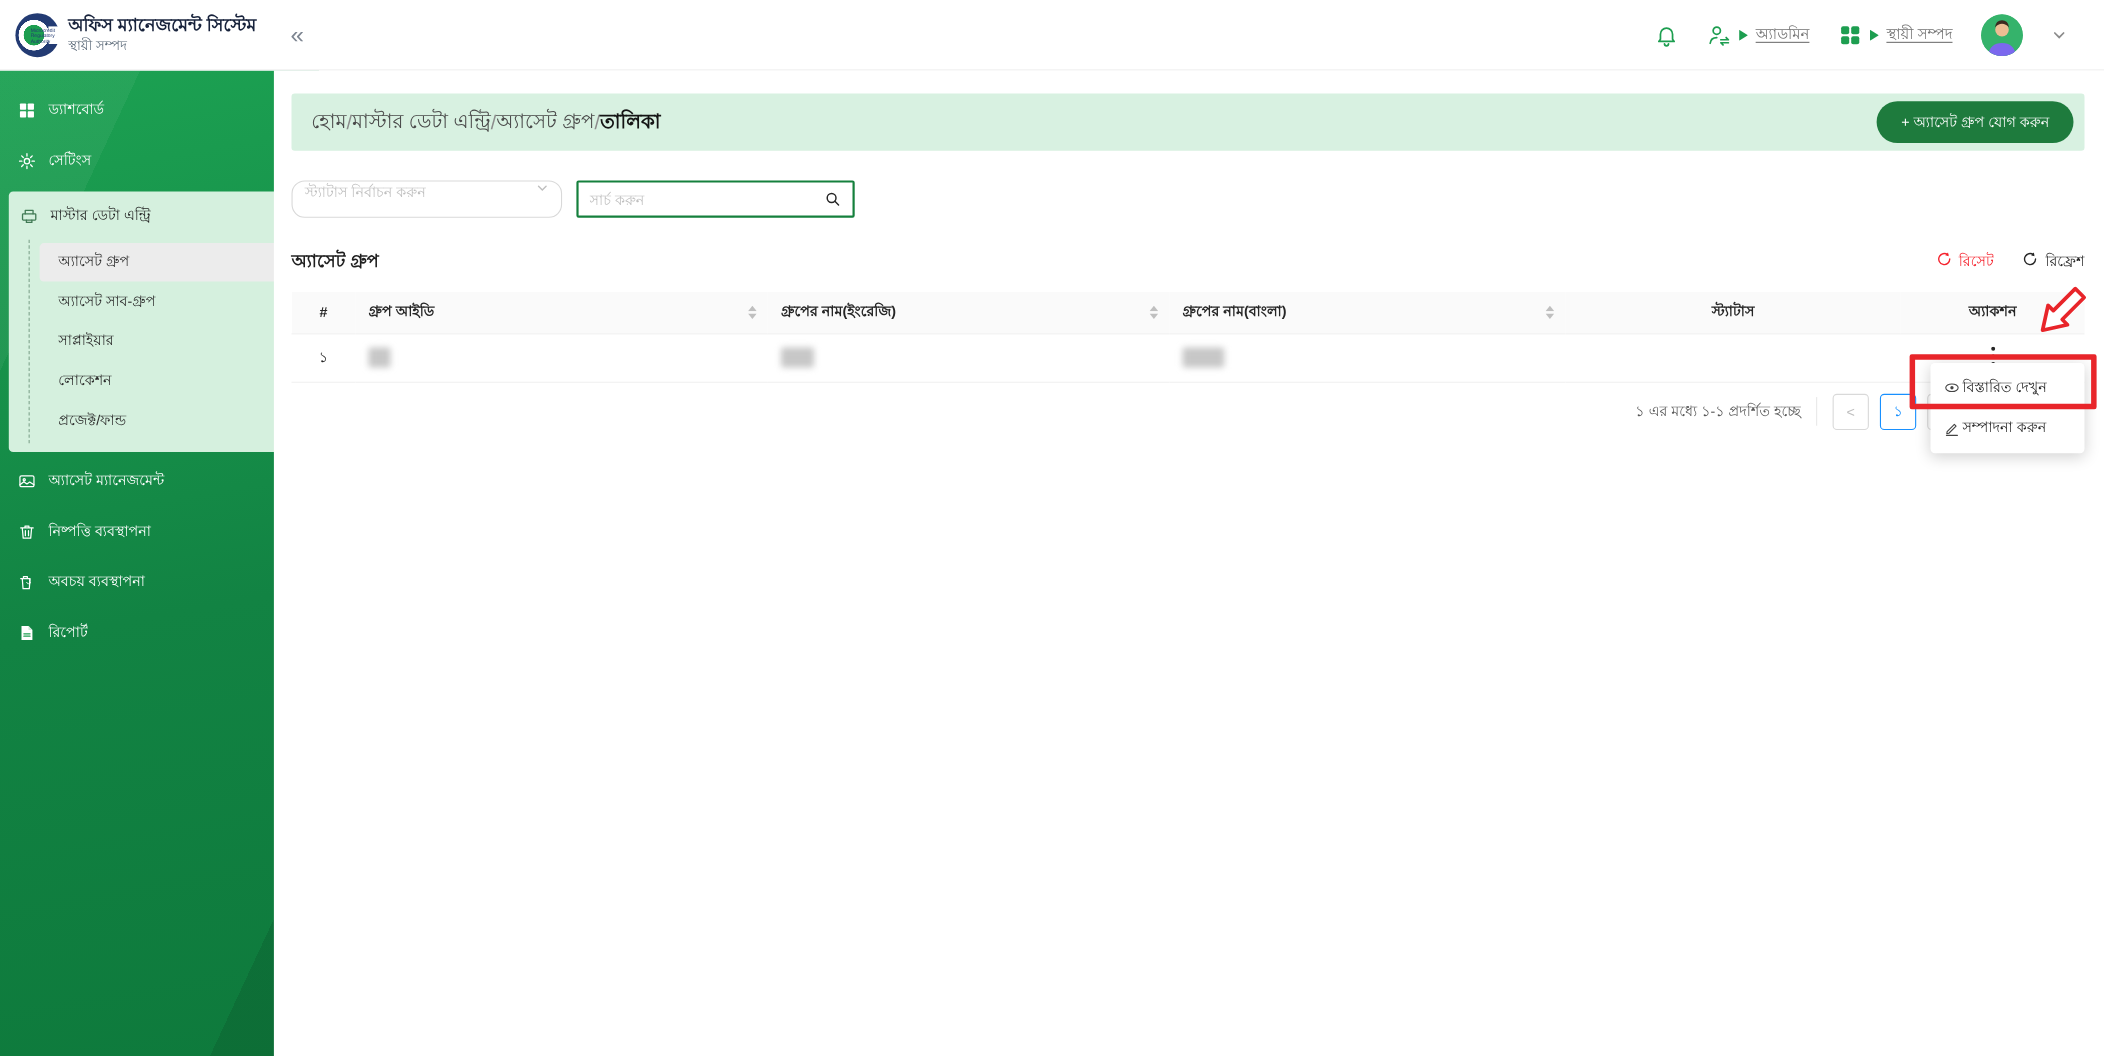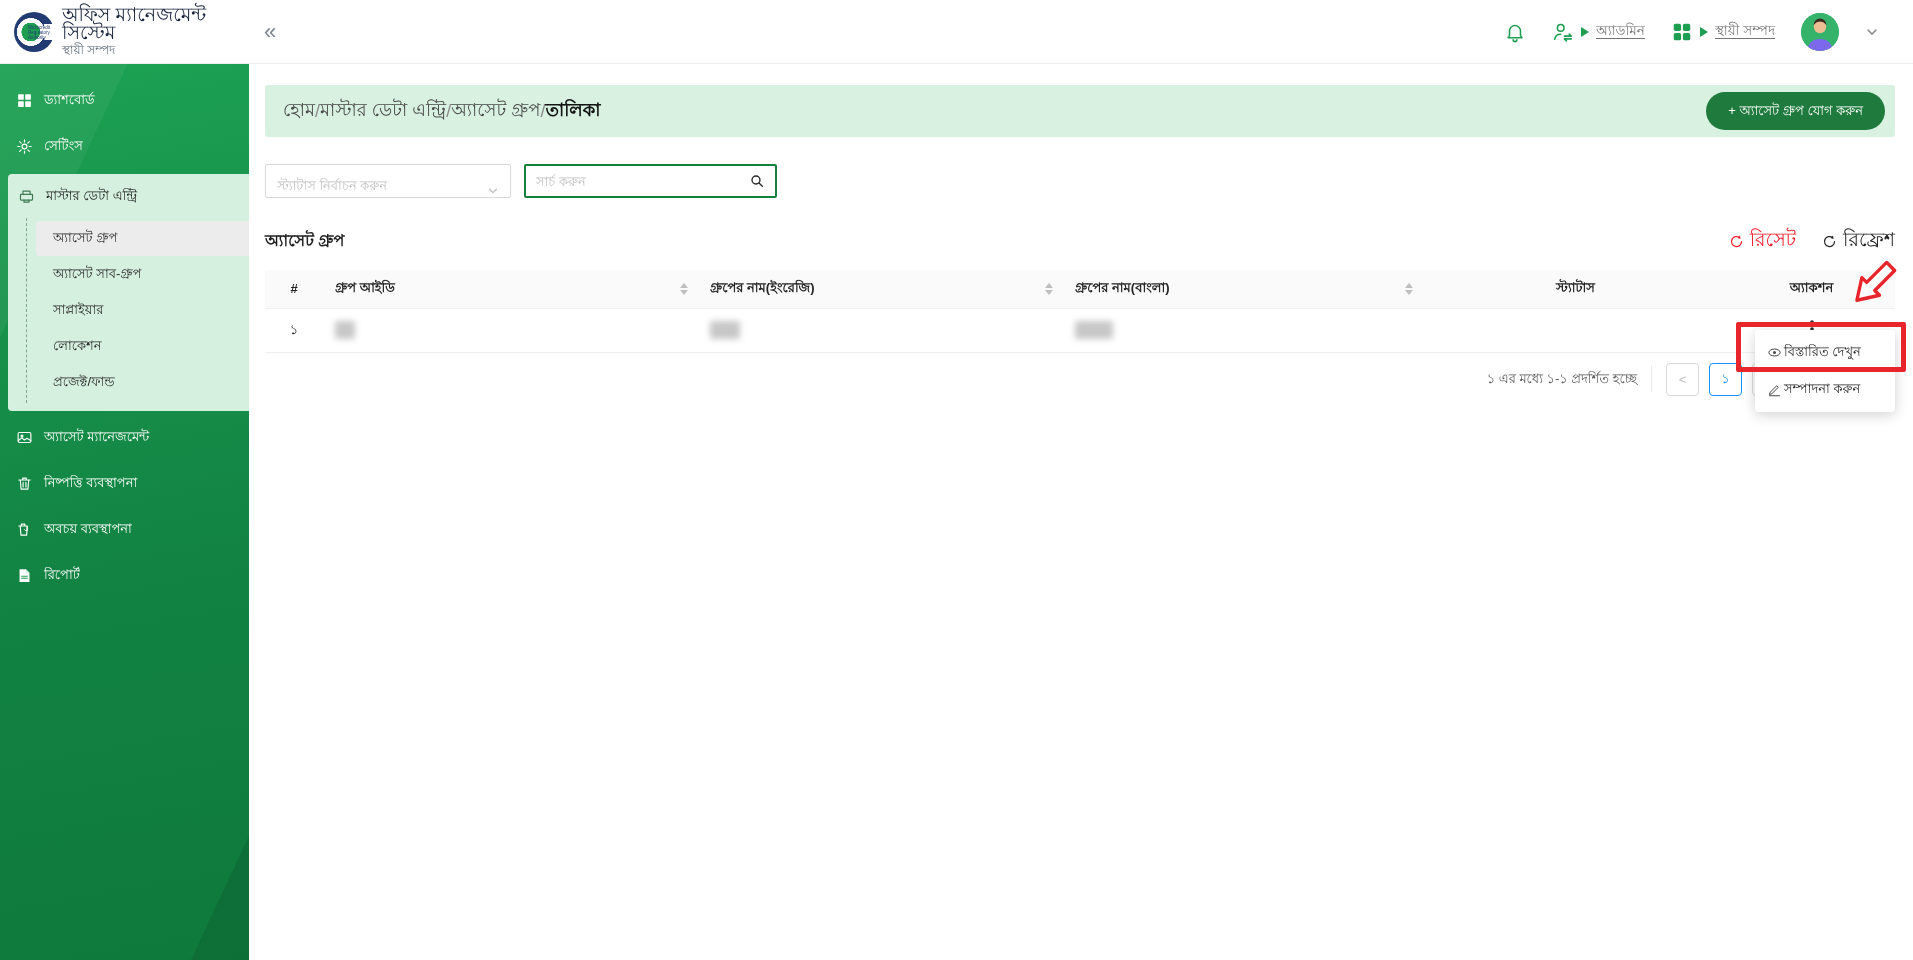--- a/index.html
+++ b/index.html
@@ -7,21 +7,21 @@
   .page { position:relative; width:1913px; height:960px; background:#fff; }
 
   
   .topbar { position:absolute; top:0; left:0; width:100%; height:64px; background:#fff;
             border-bottom:1px solid #f0f0f0; display:flex; align-items:center; z-index:10; }
   .logo-wrap { display:flex; align-items:center; gap:8px; margin-left:14px; width:228px; }
   .logo-mark { width:40px; height:40px; border-radius:50%; position:relative; flex:0 0 auto;
                background:radial-gradient(circle at 42% 50%, #1d9e50 0 30%, #ffffff 31% 45%, #233b73 46% 100%); }
   .logo-mark .gap { position:absolute; right:-2px; top:12px; width:12px; height:16px; background:#fff; }
   .logo-micro { position:absolute; right:0px; top:13px; font-size:4.5px; color:#233b73; line-height:5px; text-align:left; width:26px; }
-  .title-block .t1 { font-size:19px; font-weight:normal; color:#17223b; line-height:18px; }
+  .title-block .t1 { font-size:16px; font-weight:bold; color:#17223b; line-height:18px; }
   .title-block .t2 { font-size:12px; color:#5d6b7a; line-height:16px; }
   .collapse { margin-left:22px; font-size:22px; color:#7d8591; cursor:pointer; line-height:20px; }
 
   .hright { margin-left:auto; margin-right:34px; display:flex; align-items:center; gap:26px; }
   .hlink { display:flex; align-items:center; gap:7px; }
   .hlink a { font-size:13.5px; color:#737373; text-decoration:underline; text-underline-offset:3px; cursor:pointer; }
   .icon16 { width:22px; height:22px; display:block; }
   .tri { width:8px; height:10px; display:block; }
   .avatar { width:38px; height:38px; border-radius:50%; overflow:hidden; background:#35b36b; flex:0 0 auto; }
   .chev-sm { width:14px; height:14px; display:block; }
@@ -51,32 +51,32 @@
   .crumb-band { height:52px; background:#d8f1e1; border-radius:3px; display:flex; align-items:center;
                 justify-content:space-between; padding:0 10px 0 18px; }
   .breadcrumb { display:flex; align-items:center; font-size:18px; color:#4a4a4a; }
   .breadcrumb .sep { color:#8c8c8c; }
   .breadcrumb .last { font-weight:bold; color:#141414; }
   .crumb-link { cursor:pointer; }
   .add-btn { height:38px; border:none; border-radius:19px; background:#1e7b3d; color:#fff; font-size:13px;
              padding:0 22px; cursor:pointer; font-family:inherit; }
 
   .filters { margin-top:27px; display:flex; gap:13px; }
-  .select-box { width:246px; height:34px; border:1px solid #d9d9d9; border-radius:2px; background:#fff;
-                display:flex; align-items:flex-end; justify-content:space-between; padding:0 11px; cursor:pointer; }
+  .select-box { width:246px; height:34px; border:1px solid #d9d9d9; border-radius:12px; background:#fff;
+                display:flex; align-items:flex-start; justify-content:space-between; padding:0 11px; cursor:pointer; }
   .select-box .ph { font-size:13px; color:#bfbfbf; }
   .search-box { width:253px; height:34px; border:2px solid #15803d; border-radius:2px; background:#fff;
                 display:flex; align-items:center; padding:0 10px; gap:8px; }
   .search-box input { border:none; outline:none; flex:1; font-size:13px; color:#262626; font-family:inherit; background:transparent; }
   .search-box input::placeholder { color:#bfbfbf; }
 
   .tbl-toolbar { margin-top:27px; display:flex; align-items:center; justify-content:space-between; }
   .tbl-title { font-size:16px; font-weight:bold; color:#1f1f1f; }
   .tools { display:flex; align-items:center; gap:26px; }
-  .tool { display:flex; align-items:center; gap:6px; font-size:19px; cursor:pointer; }
+  .tool { display:flex; align-items:flex-start; gap:6px; font-size:13px; cursor:pointer; }
   .tool.reset { color:#f5222d; }
   .tool.refresh { color:#262626; }
 
   table.grid { margin-top:13px; width:1630px; border-collapse:collapse; table-layout:fixed; }
   .grid th { background:#fafafa; height:38px; font-size:13px; font-weight:600; color:#262626;
              text-align:left; padding:0 12px; border-bottom:1px solid #f0f0f0; position:relative; }
   .grid th.c, .grid td.c { text-align:center; }
   .grid td { height:44px; border-bottom:1px solid #f0f0f0; padding:0 12px; font-size:13px; color:#262626; background:#fff; }
   .sorter { position:absolute; right:10px; top:50%; transform:translateY(-50%); display:flex; flex-direction:column; gap:2px; cursor:pointer; }
 

